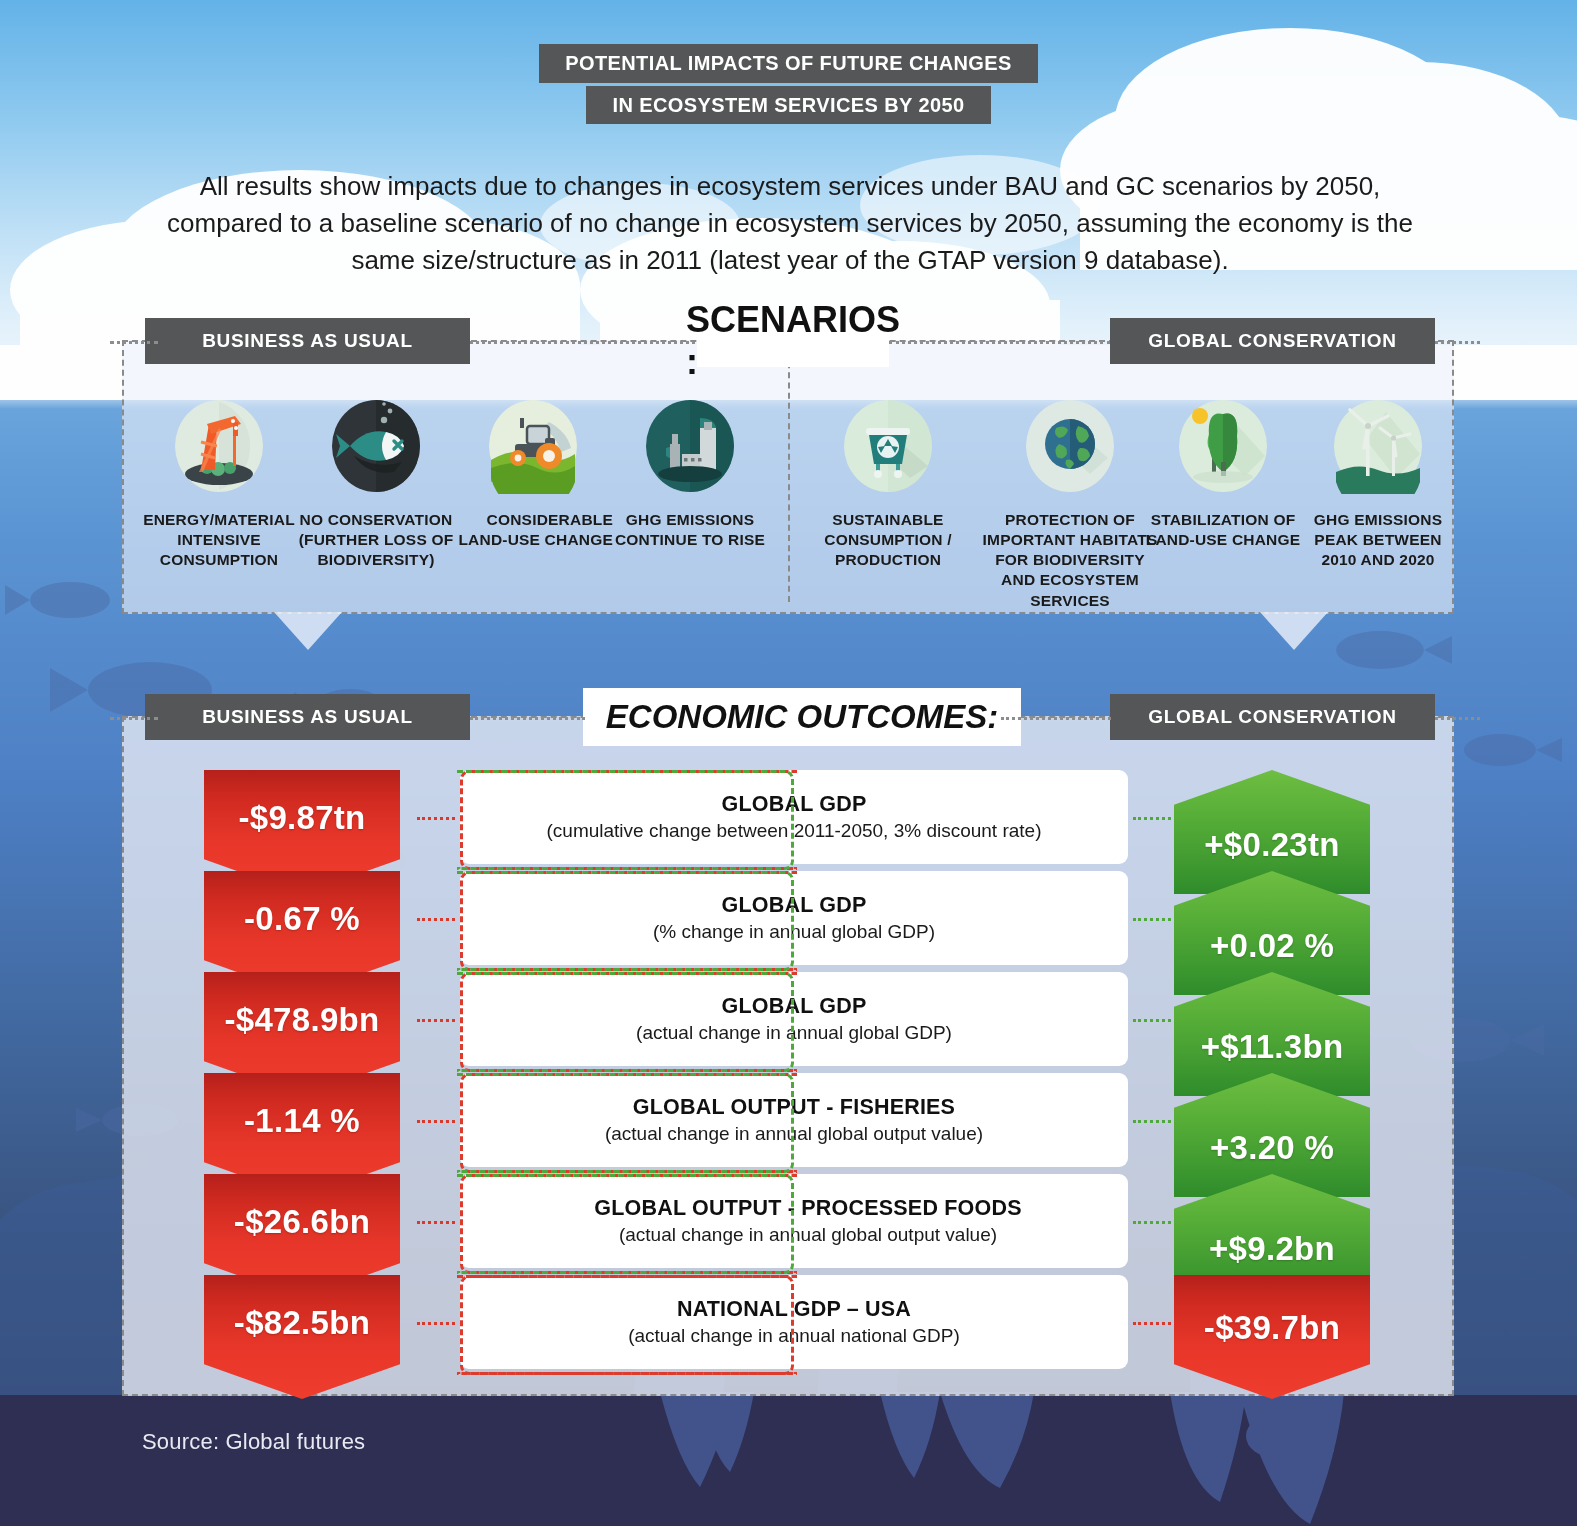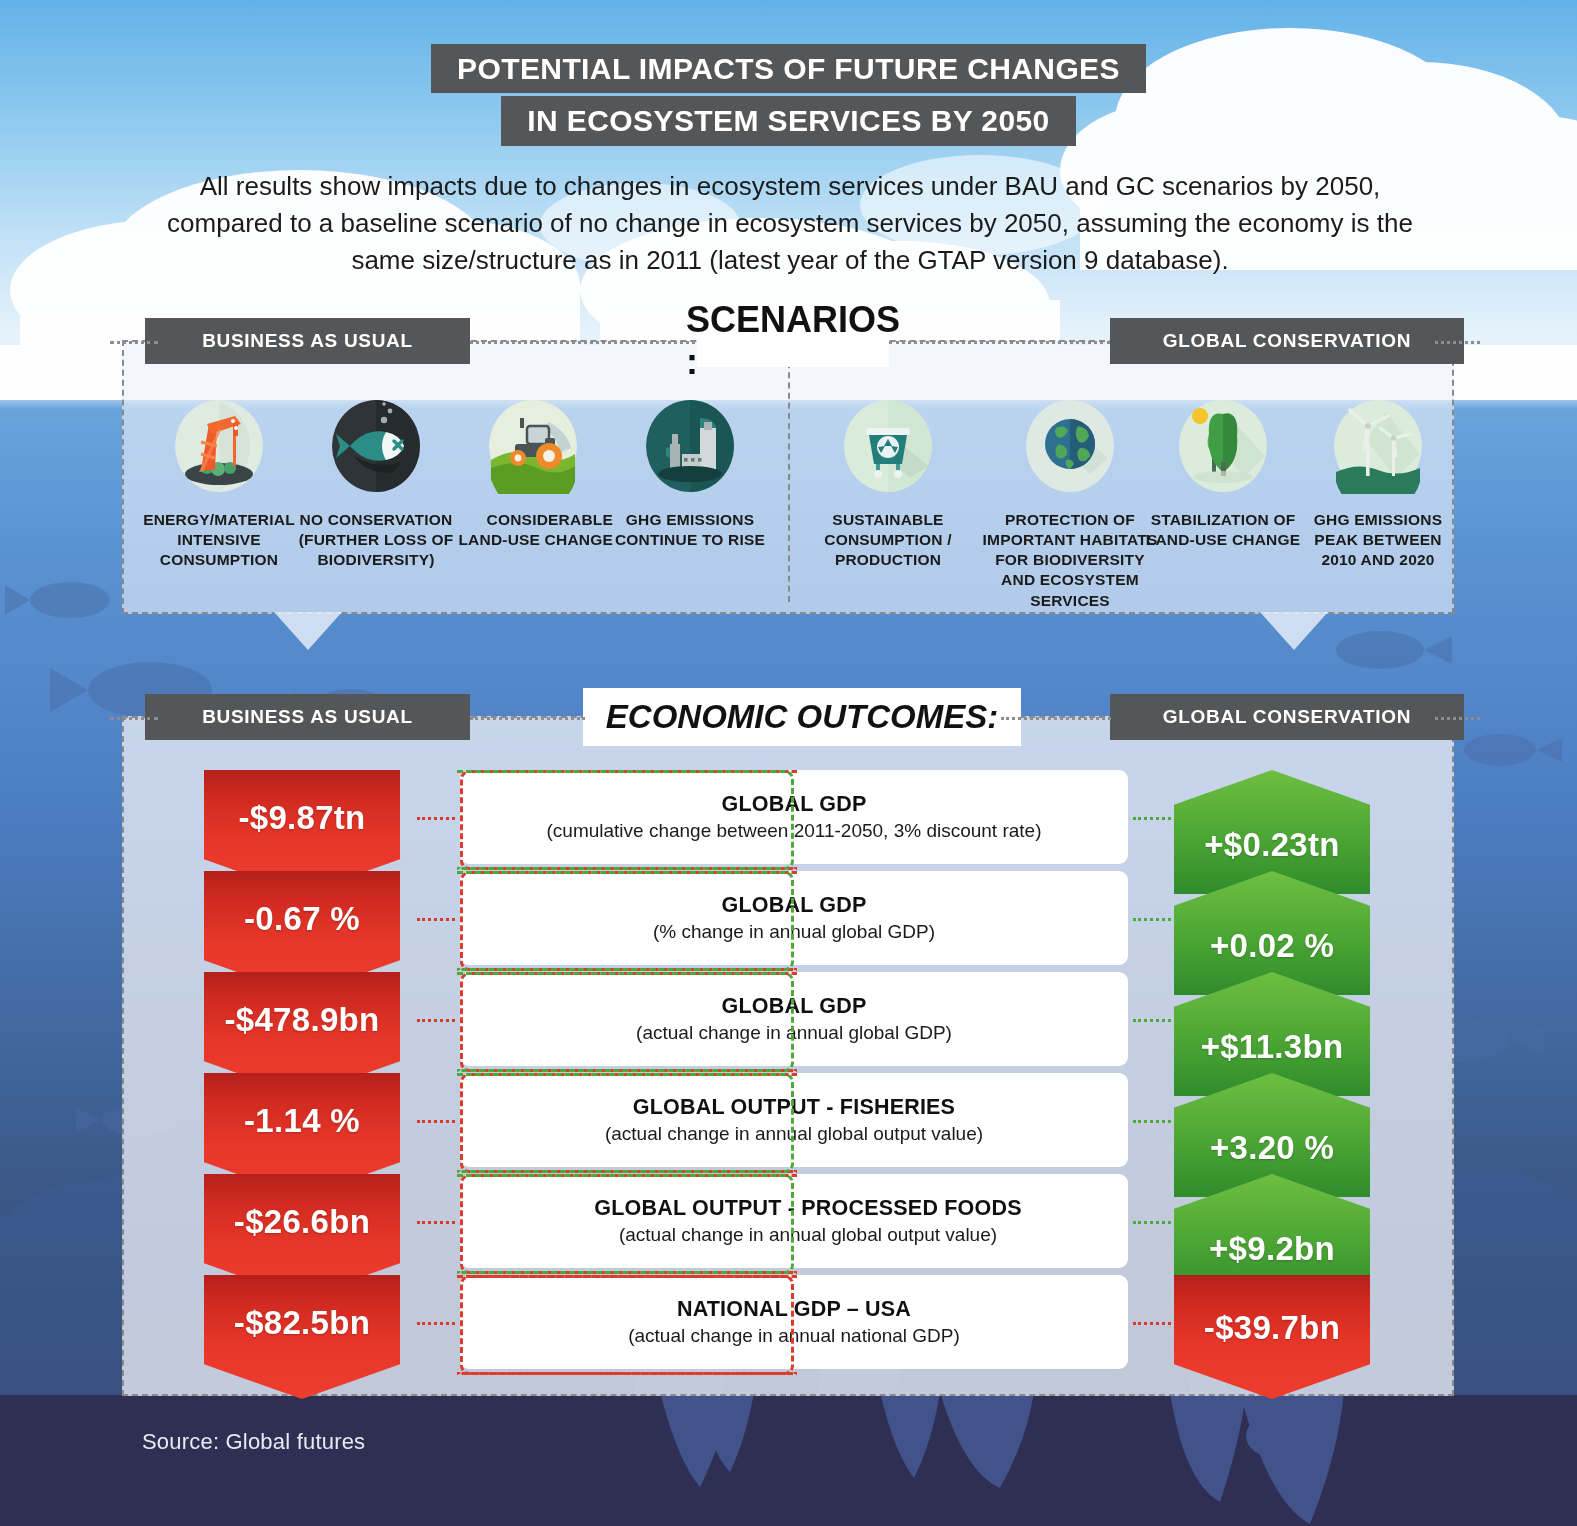--- a/index.html
+++ b/index.html
@@ -31,21 +31,21 @@
     background: linear-gradient(to bottom, rgba(255,255,255,.55), rgba(255,255,255,0));
   }
 
   
   .title-wrap { position:absolute; left:0; top:44px; width:1577px; text-align:center; z-index:6;}
   .title-line {
     display:inline-block;
     background:#555657;
     color:#ffffff;
     font-weight:bold;
-    font-size:30px;
+    font-size:20px;
     letter-spacing:.4px;
     padding:9px 26px 8px 26px;
     line-height:1.08;
     white-space:nowrap;
   }
   .title-line2 { margin-top:3px; }
 
   .intro {
     position:absolute; left:165px; top:168px; width:1250px;
     text-align:center; z-index:6;
@@ -72,21 +72,21 @@
     border-left:2px dashed #8a8a8a;
   }
 
   .hdr-row { position:absolute; left:0; width:1577px; z-index:7; height:46px; }
   .hdr-chip {
     position:absolute; background:#555657; color:#fff; font-weight:bold;
     font-size:19px; letter-spacing:.7px; display:flex; align-items:center;
     justify-content:center; height:46px;
   }
   .hdr-chip.bau { left:145px; width:325px; }
-  .hdr-chip.gc  { left:1110px; width:354px; }
+  .hdr-chip.gc  { left:1110px; width:325px; }
   .hdr-center {
     position:absolute; background:#ffffff; color:#111; font-weight:bold;
     display:flex; align-items:center; justify-content:center;
   }
 
   .dashline { position:absolute; border-top:3px dotted #8d8d8d; height:0; z-index:6; }
 
   
   .scen-cells { position:absolute; top:398px; left:0; width:1577px; z-index:5; }
   .scen-cell { position:absolute; width:160px; text-align:center; }

